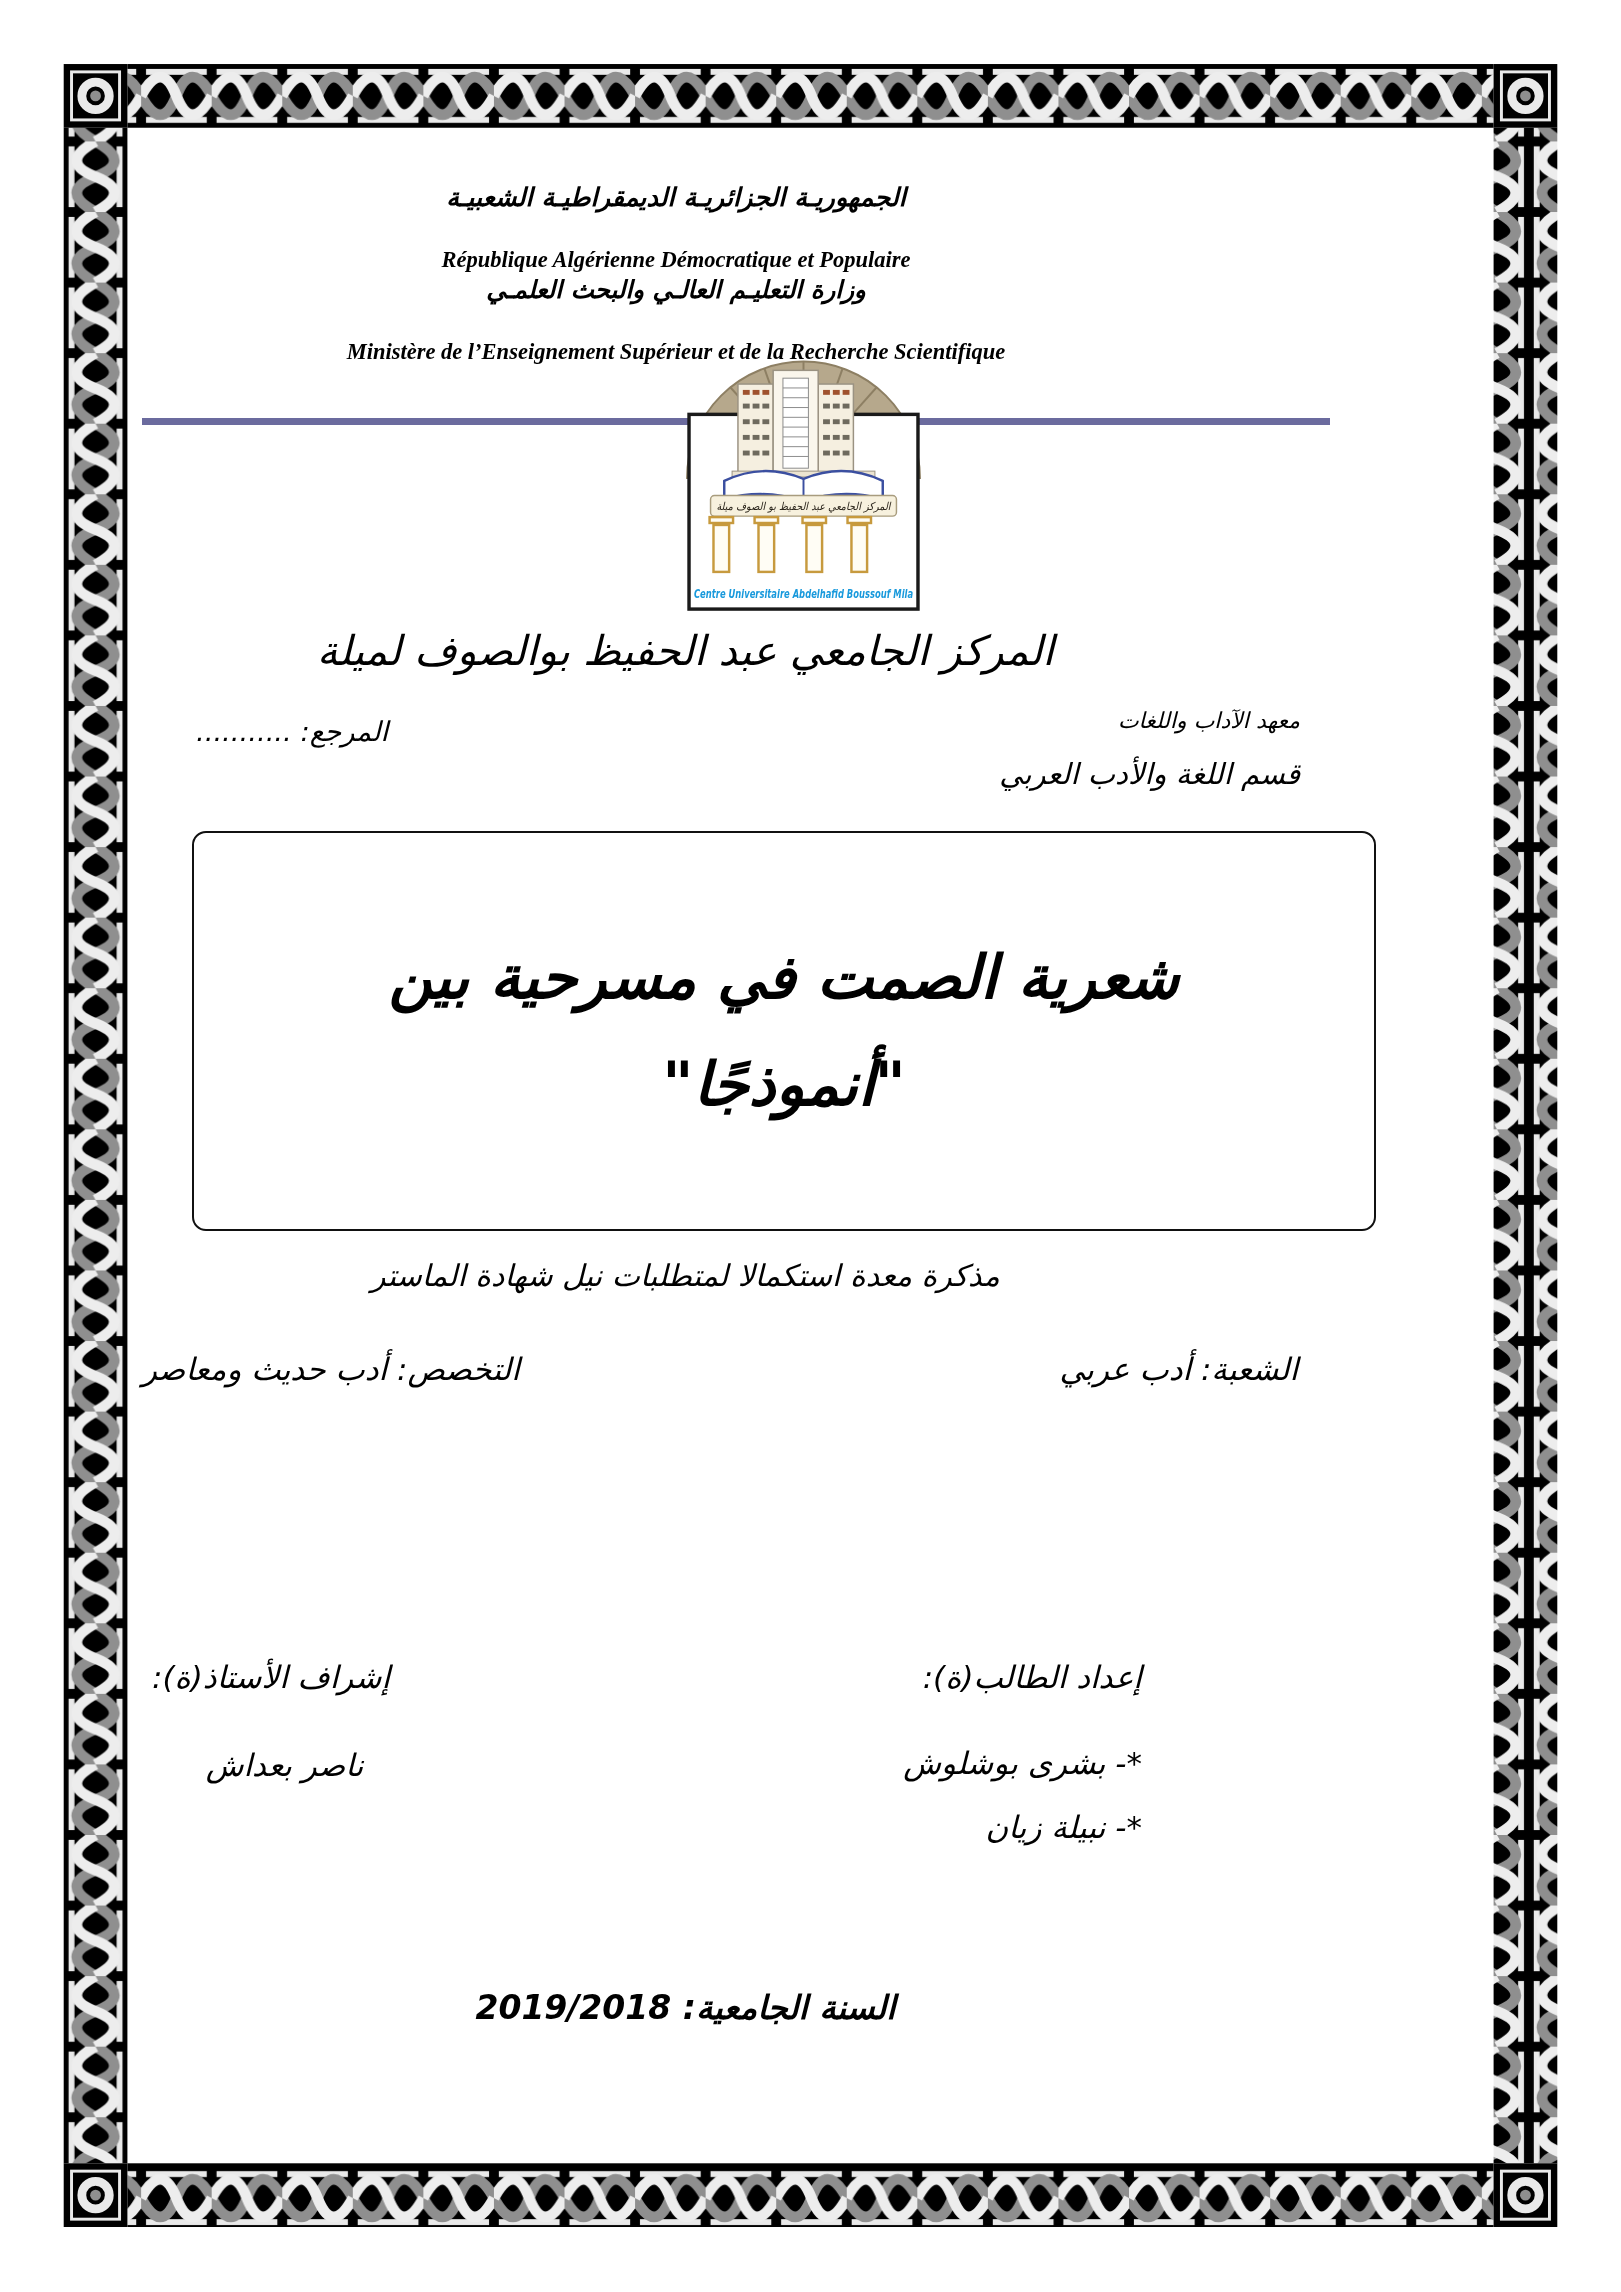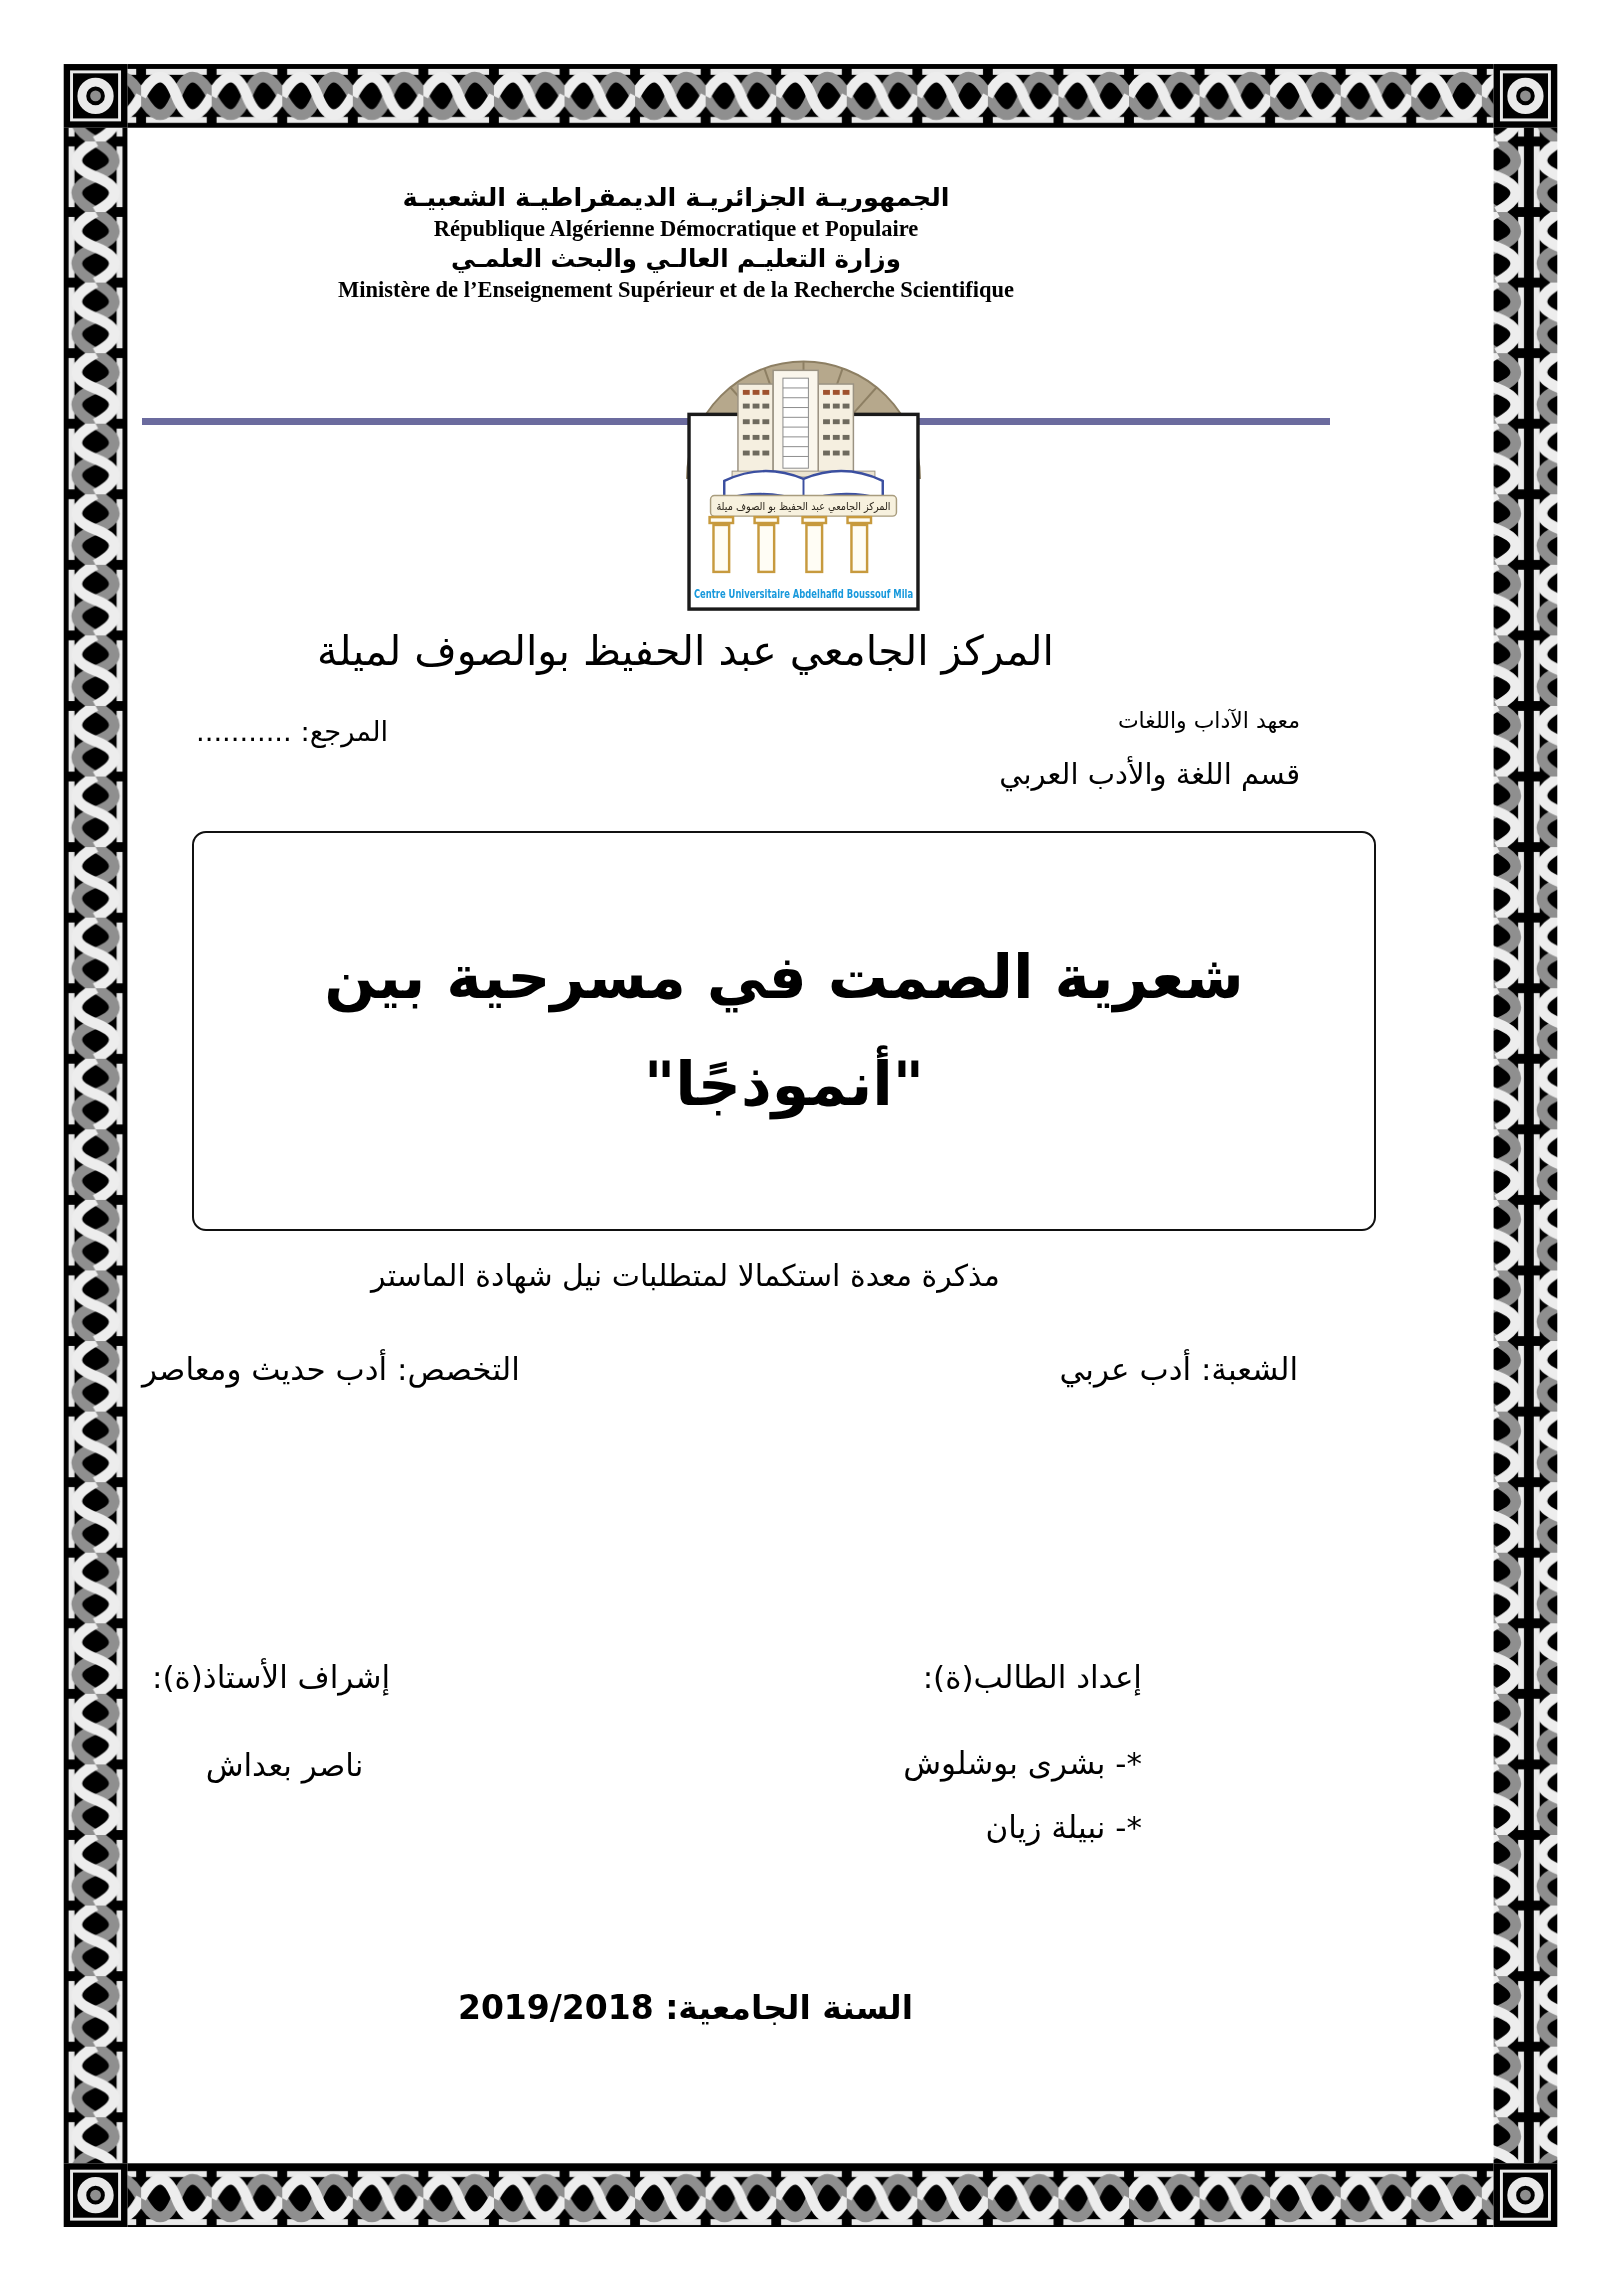--- a/index.html
+++ b/index.html
@@ -1,22 +1,22 @@
 <!DOCTYPE html>
 <html><head>
 <meta charset="utf-8">
 <style>
   html,body{margin:0;padding:0;background:#ffffff;}
   #page{position:relative;width:1621px;height:2293px;background:#ffffff;overflow:hidden;
-        font-family:"DejaVu Sans",sans-serif;color:#000;}
+        font-family:"DejaVu Sans",sans-serif;color:#000;font-style:italic;}
   .abs{position:absolute;}
   
   #header-block{left:127px;top:182px;width:1098px;text-align:center;}
   .hdr-ar{font-size:25.5px;font-weight:bold;direction:rtl;line-height:1.25;}
-  .hdr-fr{font-size:22.5px;font-weight:bold;font-family:"Liberation Serif",serif;line-height:1.3;}
+  .hdr-fr{font-size:22.5px;font-weight:bold;font-family:"Liberation Serif",serif;line-height:1.3;margin-top:31px;}
   .hdr-ar2{font-size:24.5px;font-weight:bold;direction:rtl;line-height:1.3;}
   
   #divider-line{left:142px;top:418px;width:1188px;height:6.9px;background:#6b6b9e;}
   
   #logo{left:683px;top:341px;width:241px;height:272px;}
   
   #university-name{left:127px;top:627px;width:1117px;text-align:center;font-size:41px;direction:rtl;}
   #institute-line{right:321px;top:708px;font-size:22px;direction:rtl;}
   #reference-line{left:196px;top:716px;font-size:27.4px;direction:rtl;}
   #department-line{right:321px;top:757px;font-size:29px;direction:rtl;}

